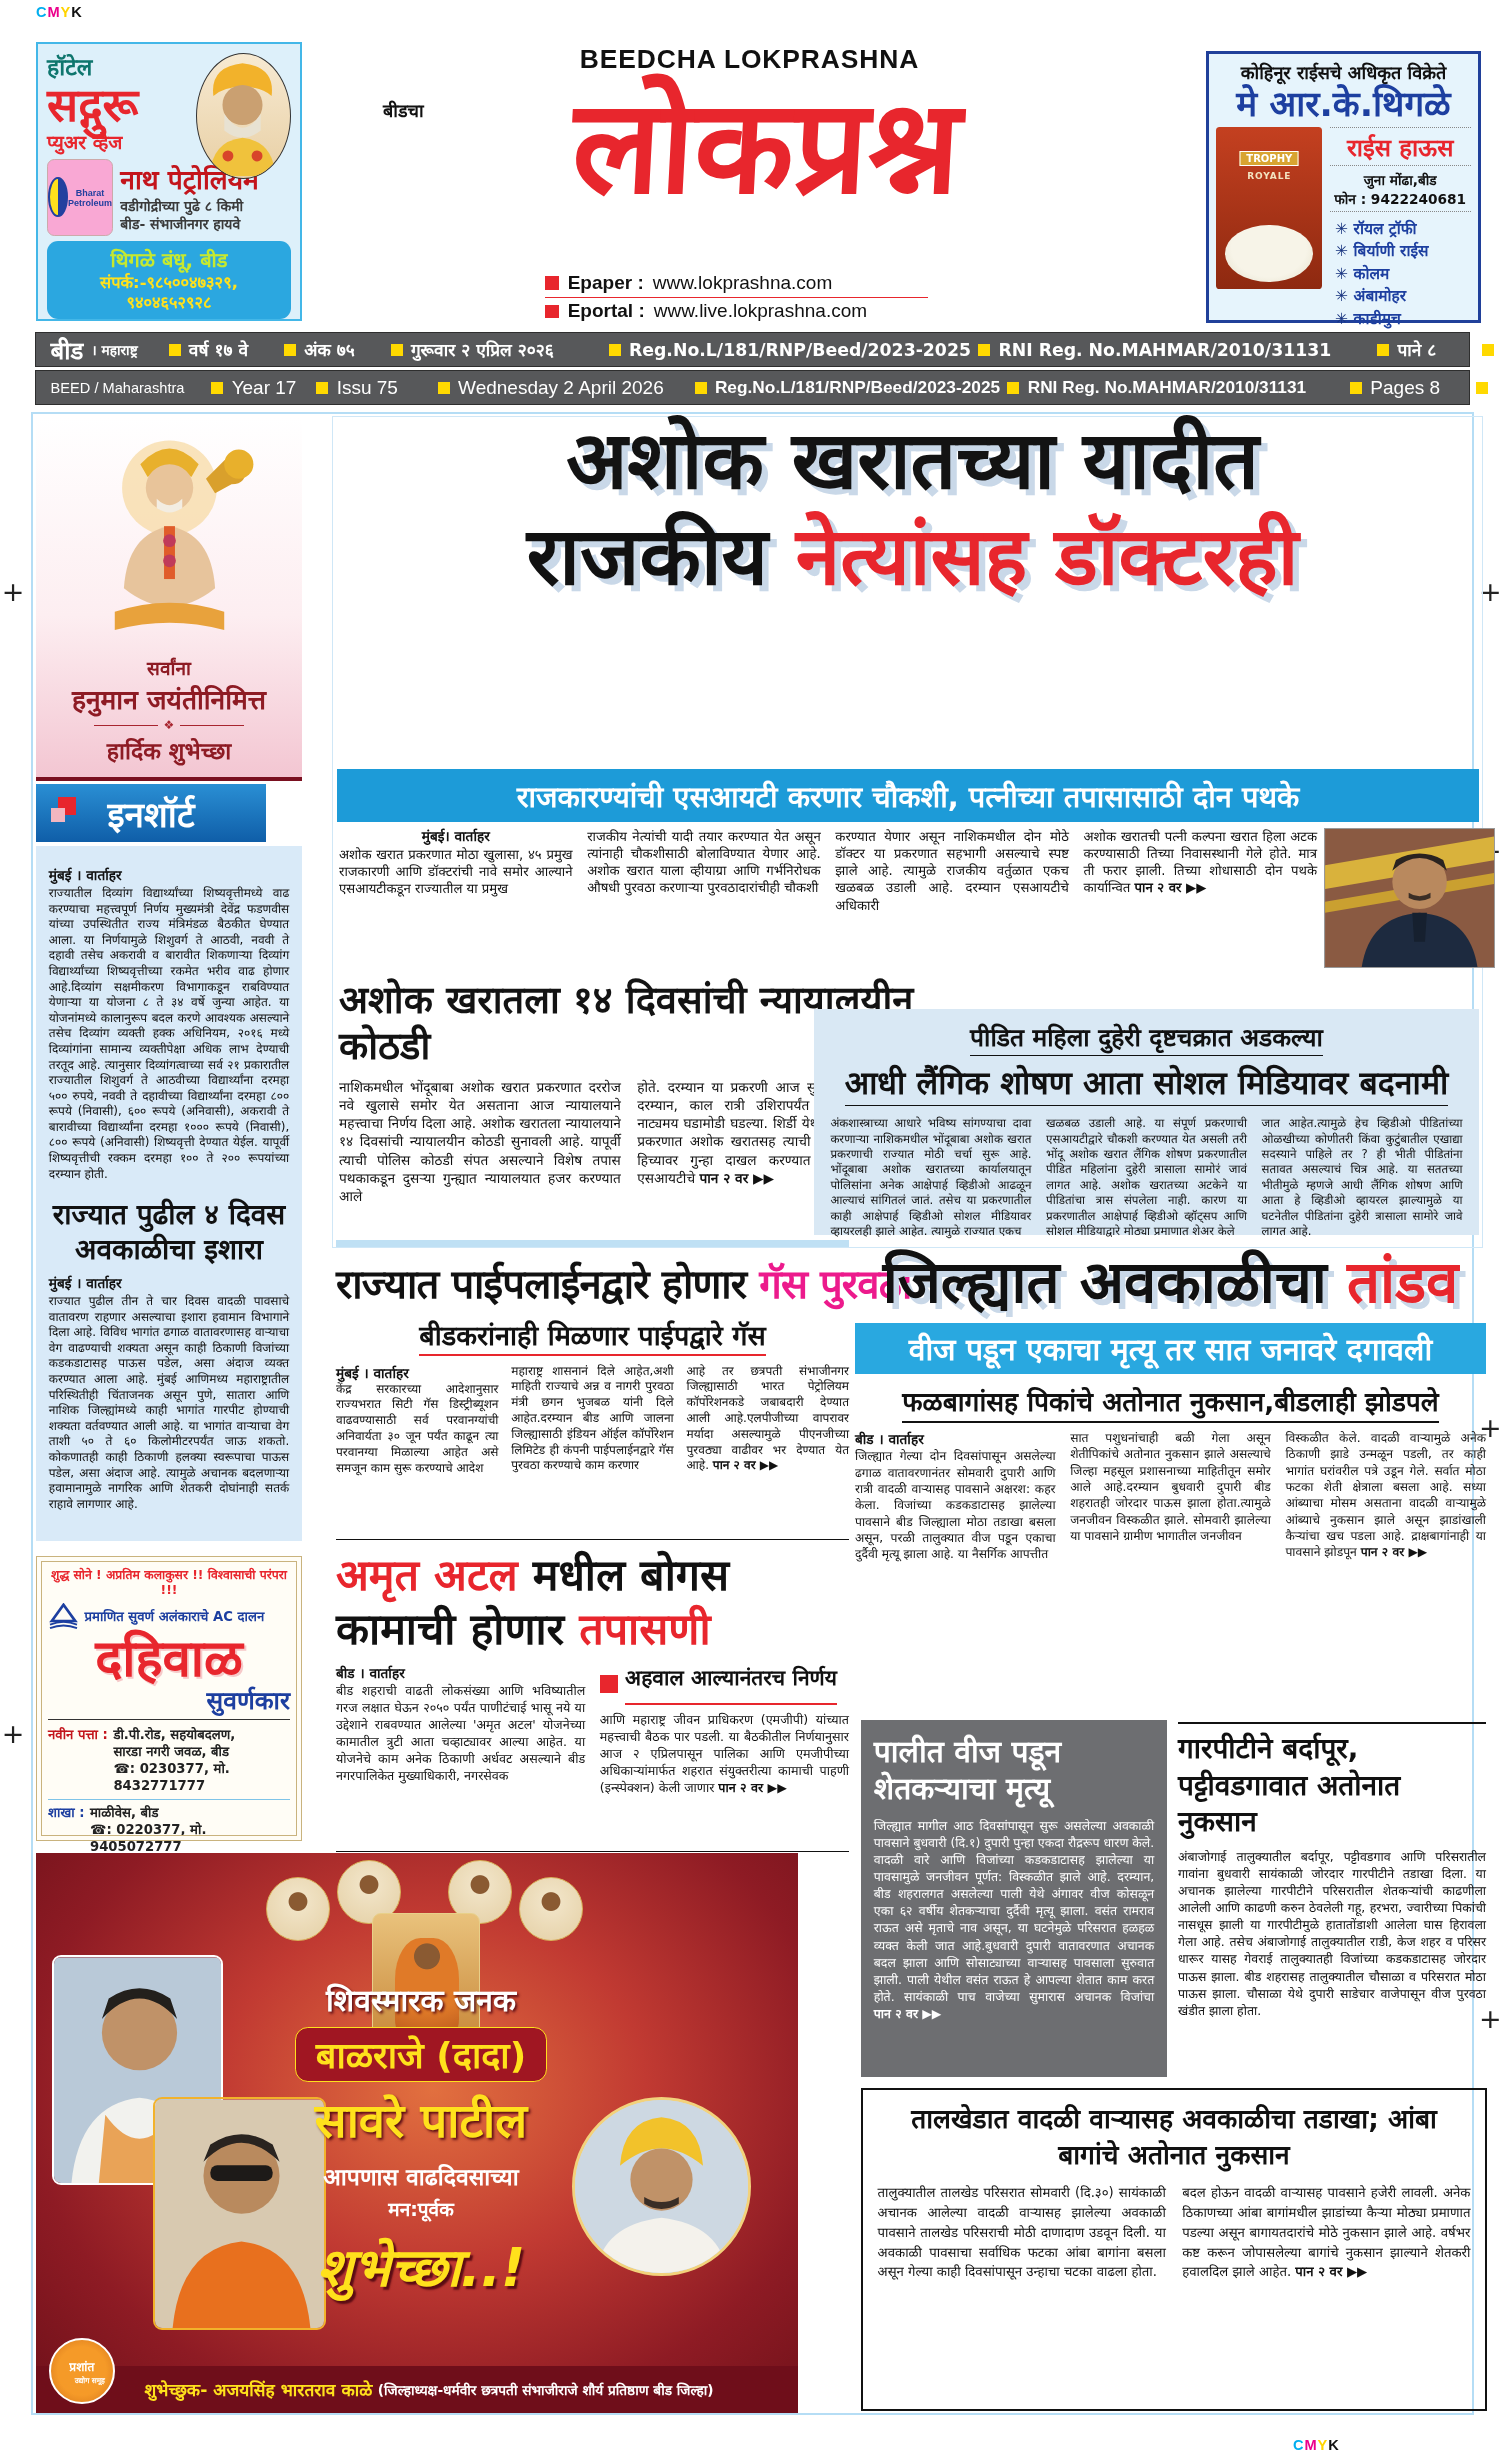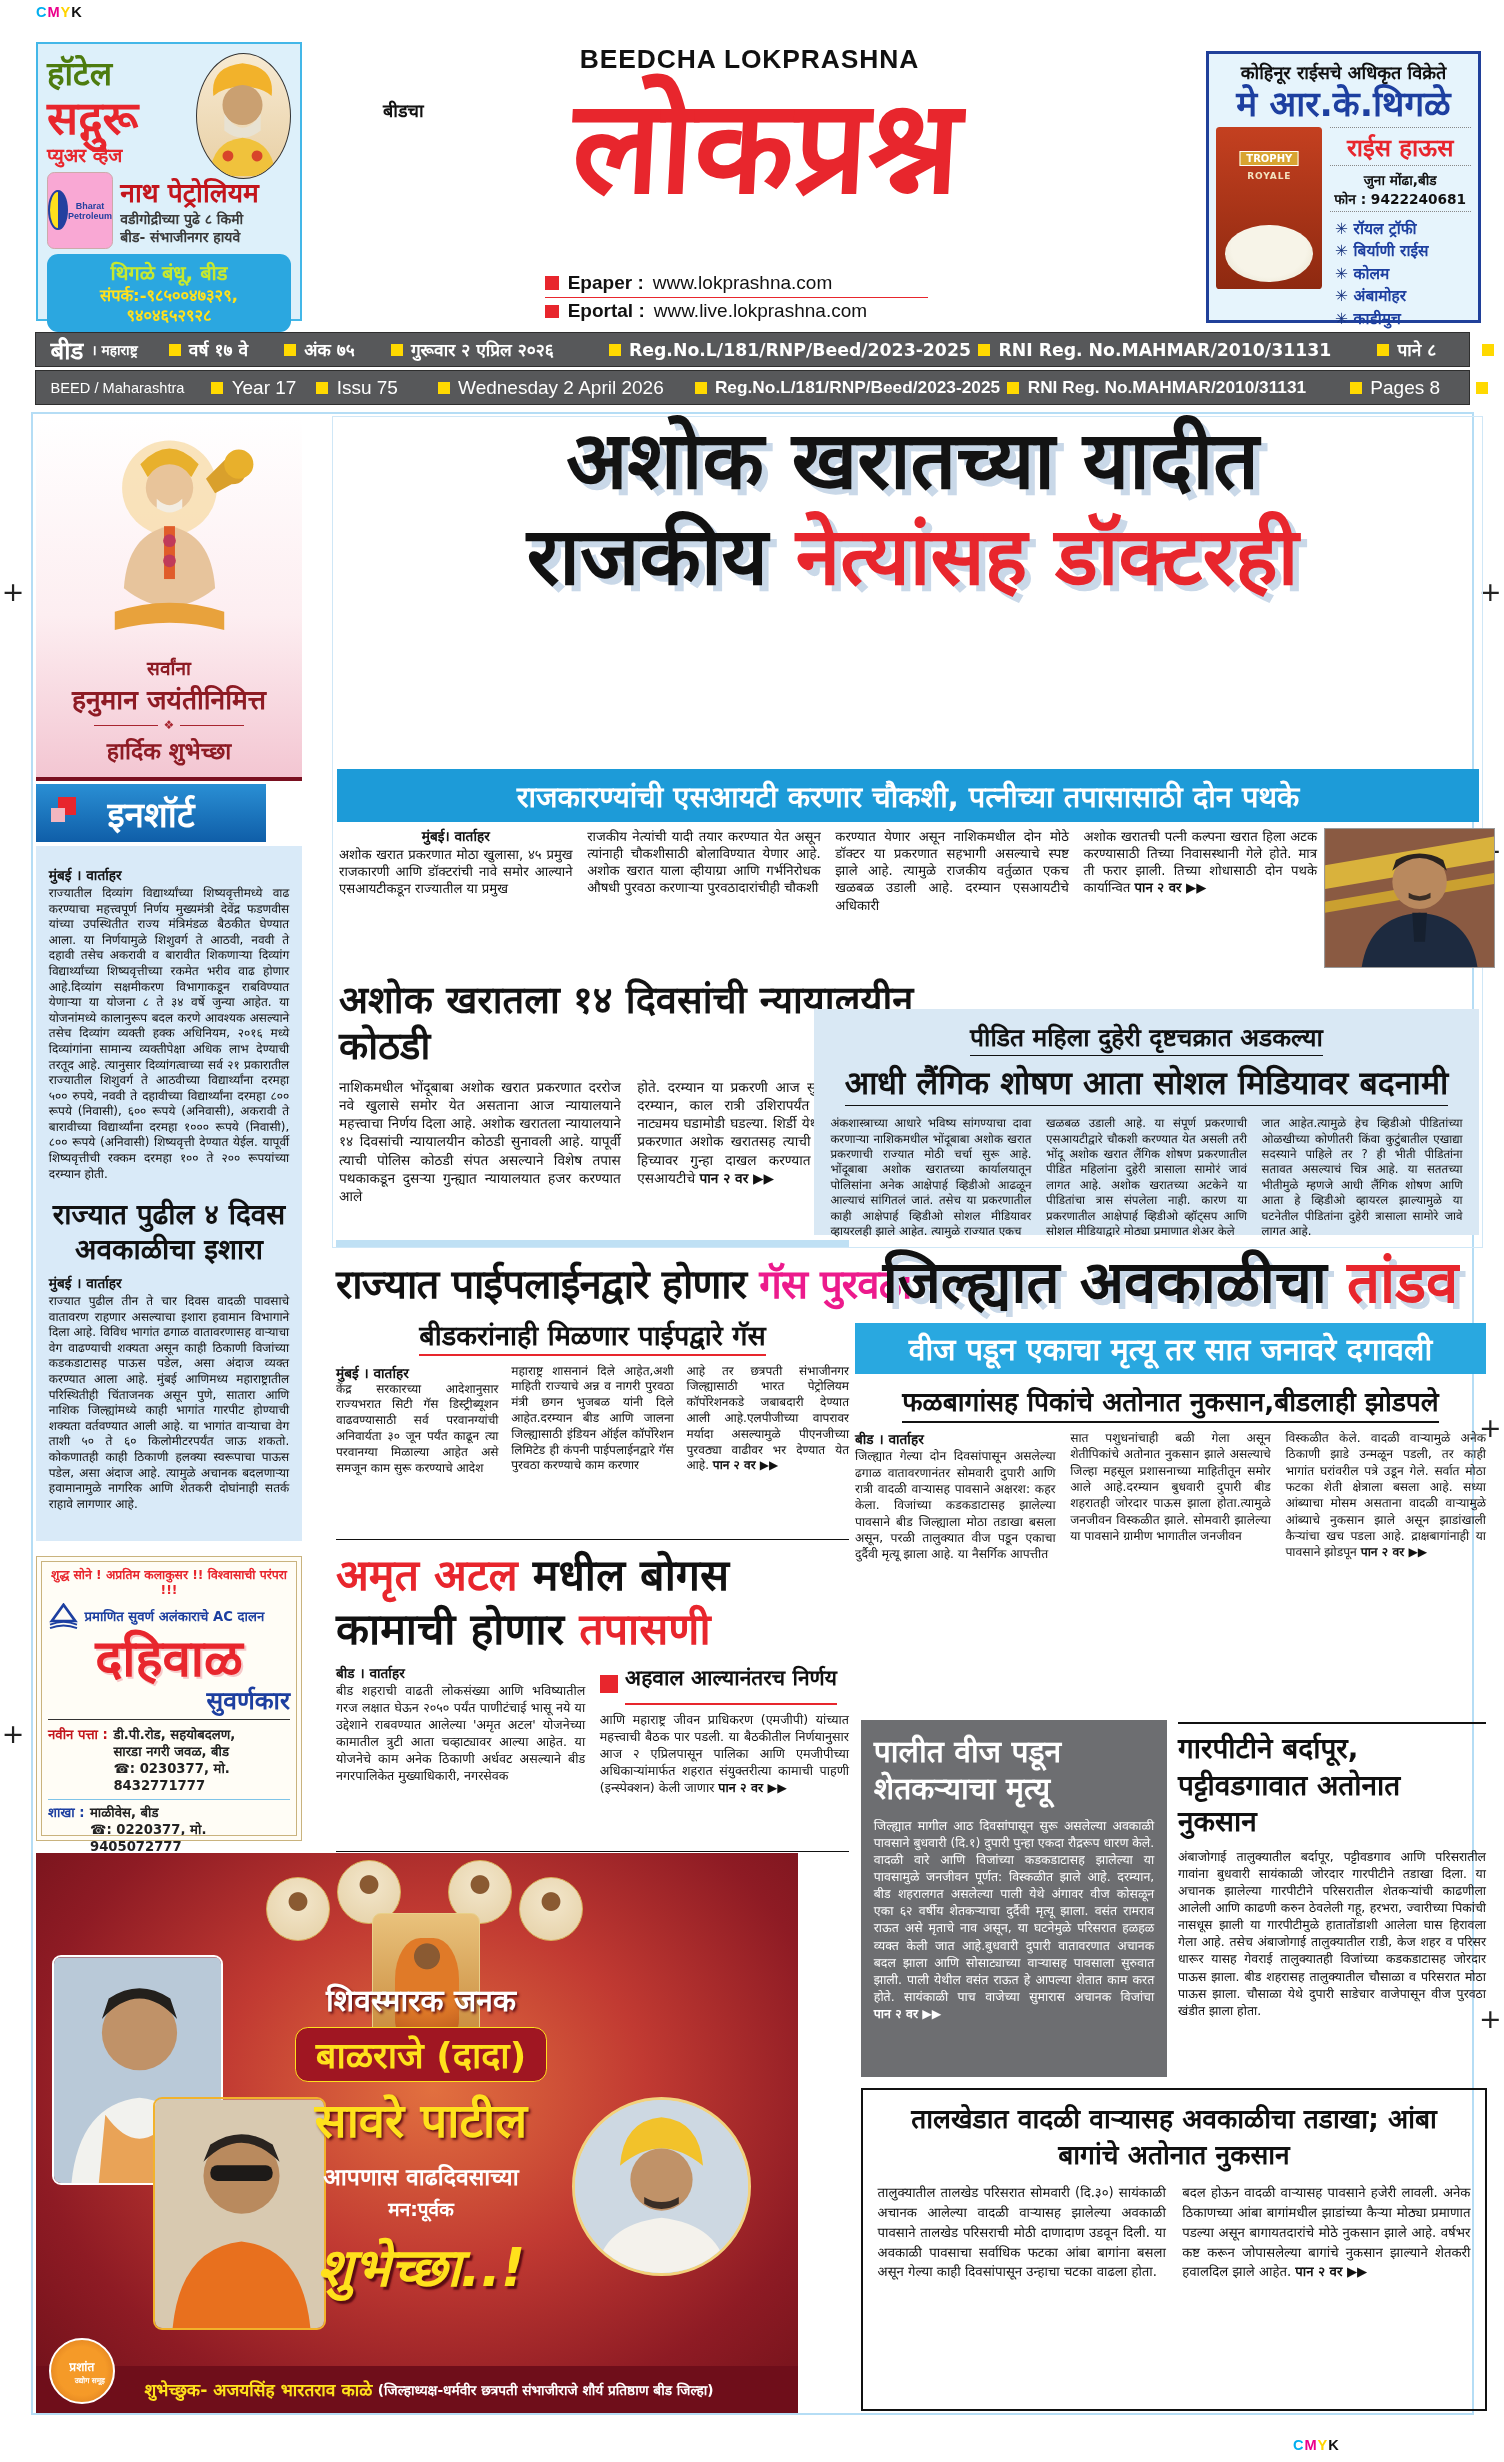--- a/index.html
+++ b/index.html
@@ -18,21 +18,21 @@
   .plusmark { font-size:27px; color:#222; font-weight:400; }
 
   
   .frame { left:31px; top:412px; width:1443px; height:2003px; border:2.7px solid #b5ddf5; }
   .lead-frame { left:332px; top:416px; width:1151px; height:832px; border:1.8px solid #cfe7f7; }
   .sep1 { left:336px; top:1240px; width:513px; height:7.3px; background:#bfe0f4; }
   .rule { border-top:1.8px solid #111; }
 
   
   .hotel-ad { left:36px; top:42px; width:266px; height:279px; border:2.7px solid #43b7e8; background:#ddf0fa; padding:5.5px 9px; }
-  .h-l1 { color:#4d7c0f; font-size:33px; font-weight:800; }
+  .h-l1 { color:#0f766e; font-size:23px; font-weight:800; }
   .h-l2 { color:#e8262d; font-size:46px; font-weight:900; line-height:1.0; }
   .h-l3 { color:#e8262d; font-size:19px; font-weight:800; margin-top:1.8px; }
   .h-photo { position:absolute; right:9px; top:9px; width:95px; height:126px; border-radius:50%; border:1.8px solid #333; overflow:hidden; background:linear-gradient(180deg,#f7ead2 0%,#e8cfa4 100%); }
   .h-midrow { display:flex; gap:7.3px; align-items:center; margin-top:3.6px; }
   .bp-box { width:66px; height:77px; background:#f9a8d4; border-radius:7.3px; border:0.9px solid #caa; display:flex; flex-direction:row; align-items:center; justify-content:center; }
   .bp-circle { width:40px; height:40px; border-radius:50%; background:conic-gradient(#23409f 0 50%, #ffe11c 50% 100%); border:2.7px solid #23409f; }
   .bp-name { font-size:9px; font-weight:800; color:#23409f; text-align:center; line-height:1.1; margin-top:2.7px; font-family:"Liberation Sans",sans-serif; }
   .h-name { color:#c3151c; font-size:26.4px; font-weight:900; }
   .h-addr { color:#3a3a3a; font-size:14px; font-weight:800; line-height:1.3; }
   .h-contact { background:#2ba7e0; border-radius:11px; margin-top:5.5px; padding:4.6px 3.6px; text-align:center; }

